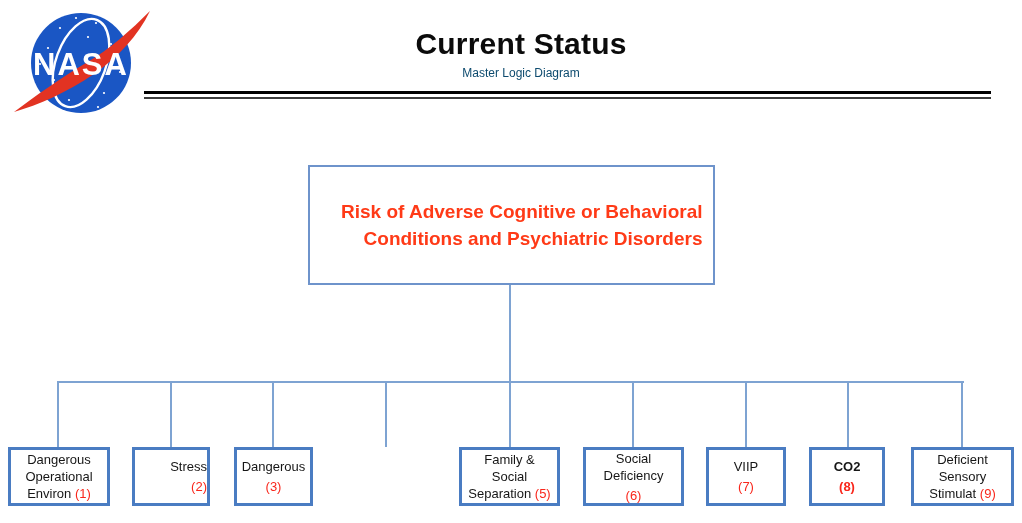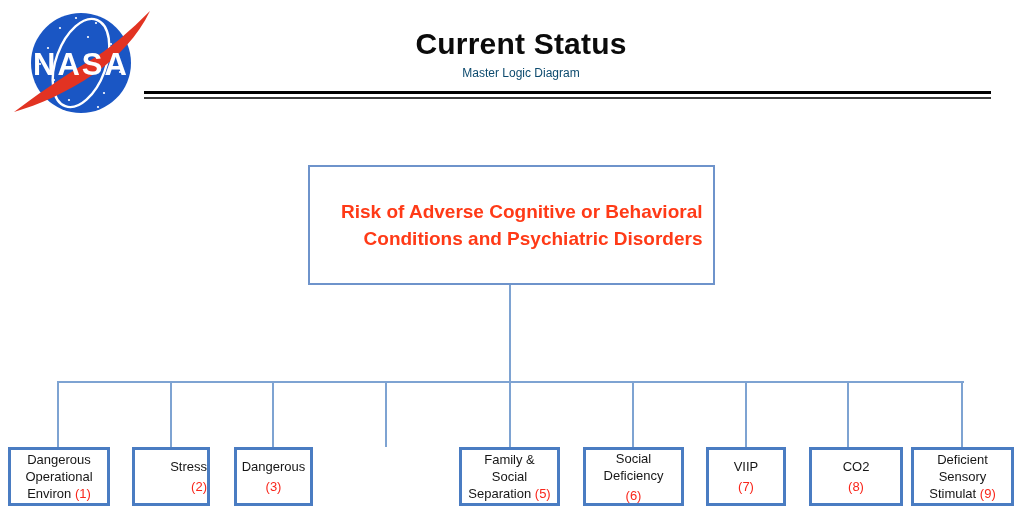--- a/index.html
+++ b/index.html
@@ -119,21 +119,21 @@
     <div><span>Social</span></div>
     <div><span>Deficiency</span></div>
     <div class="num-line"><span class="num">(6)</span></div>
   </div>
 
   <div class="node" style="left:706px; width:80px;">
     <div><span>VIIP</span></div>
     <div class="num-line"><span class="num">(7)</span></div>
   </div>
 
-  <div class="node" style="left:809px; width:94px;">
+  <div class="node" style="left:809px; width:76px;font-weight:bold;">
     <div><span>CO2</span></div>
     <div class="num-line"><span class="num">(8)</span></div>
   </div>
 
   <div class="node" style="left:911px; width:103px;">
     <div><span>Deficient</span></div>
     <div><span>Sensory</span></div>
     <div><span>Stimulat</span> <span class="num">(9)</span></div>
   </div>
 

